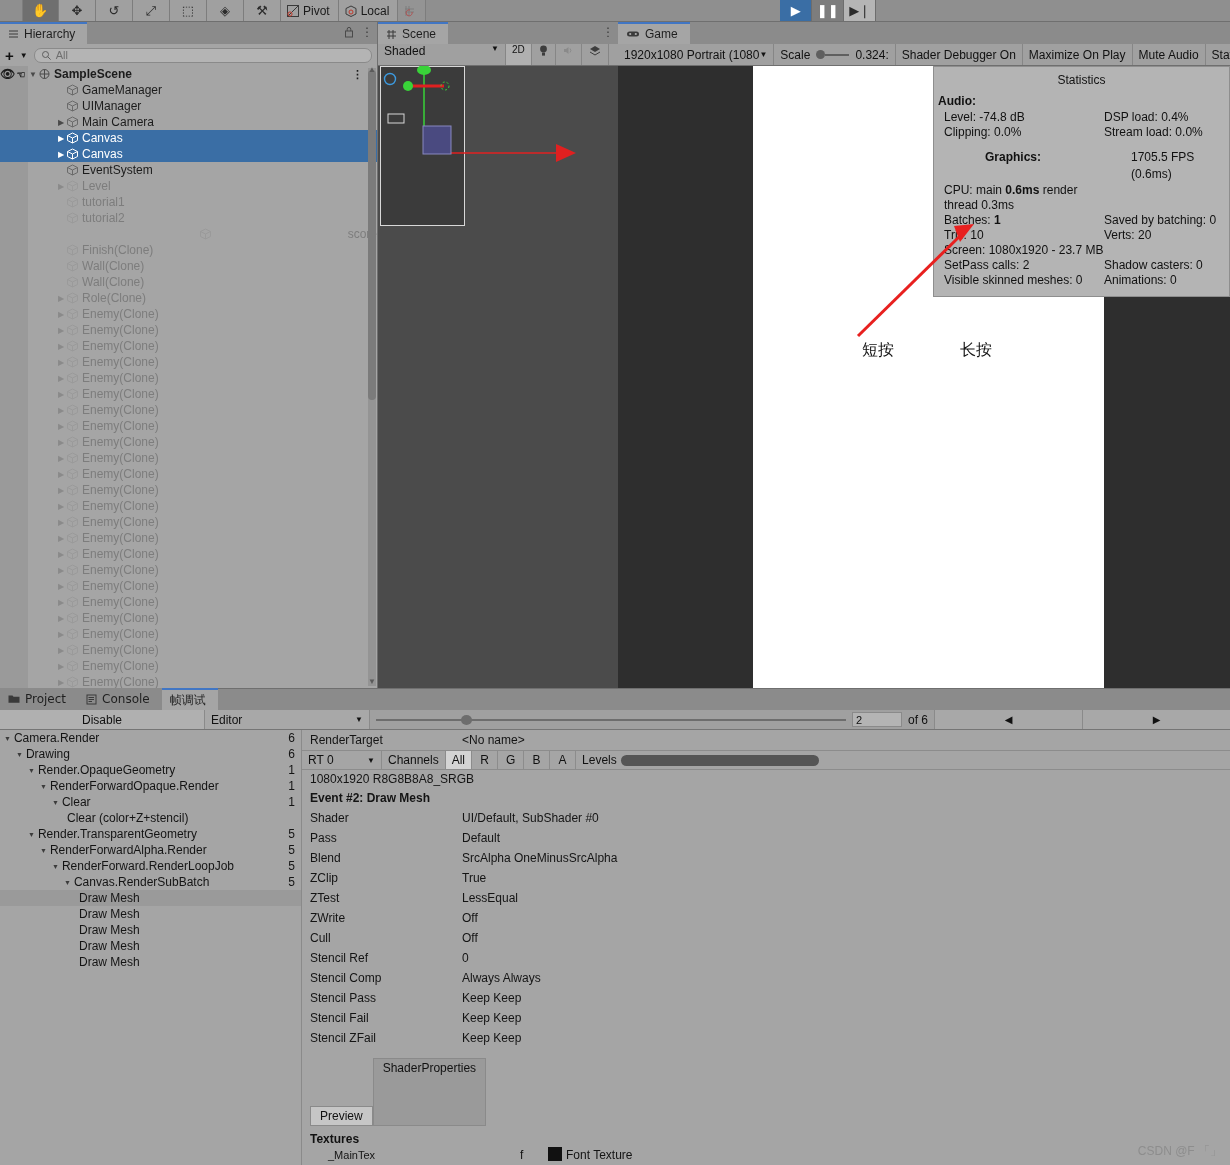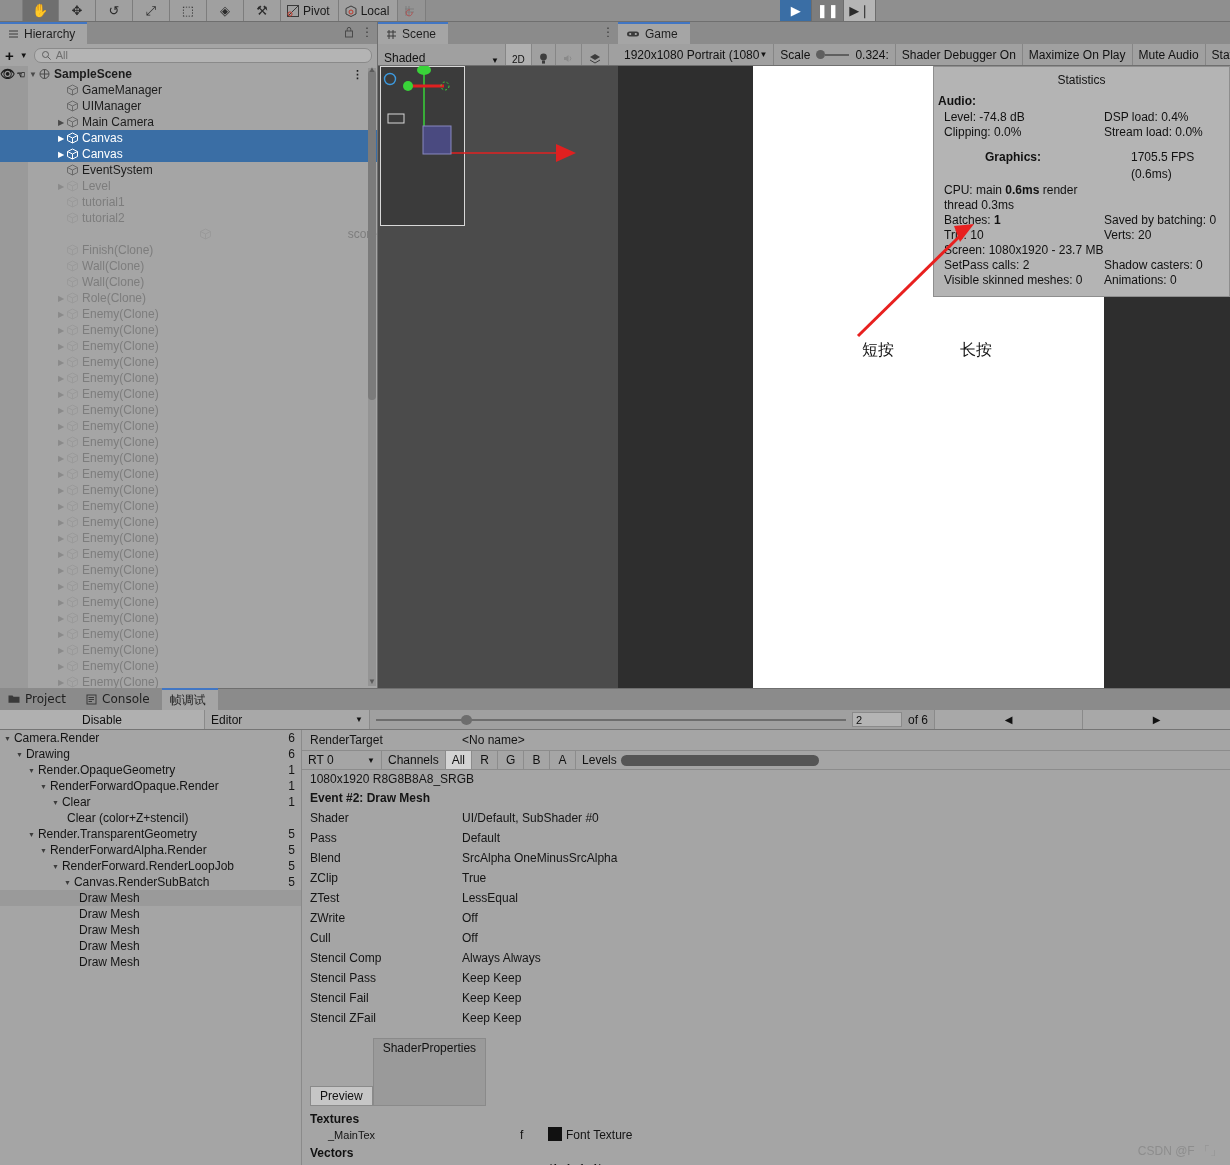--- a/index.html
+++ b/index.html
@@ -55,21 +55,21 @@
   .cubeicon{ width:13px; height:12px; margin-right:3px; flex:none; }
   .hier-gutter{ position:absolute; left:0; top:0; width:28px; height:100%; background:#9a9a9a; }
   .vscroll{ position:absolute; right:1px; top:2px; width:8px; height:618px; background:#949494; }
   .vthumb{ position:absolute; left:0; top:2px; width:8px; height:330px; background:#7b7b7b; border-radius:4px;}
   .scroll-arrow{ position:absolute; right:1px; font-size:8px; color:#5a5a5a; }
 
   
   #scene{ left:378px; top:22px; width:240px; height:666px; background:#3f3f3f; }
   .scene-tabs{ height:22px; background:#8b8b8b; display:flex; align-items:flex-end; position:relative;}
   .scene-bar{ height:22px; background:#a0a0a0; display:flex; align-items:stretch; border-bottom:1px solid #6f6f6f;}
-  .sb-item{ display:flex; align-items:flex-end; padding:0 6px; border-right:1px solid #868686; font-size:12px;gap:19px;}
+  .sb-item{ display:flex; align-items:flex-start; padding:0 6px; border-right:1px solid #868686; font-size:12px;gap:19px;}
   .sb-item.box{ background:#b0b0b0; }
   .scene-canvas{ position:relative; height:622px; background:#4b4b4b; }
 
   
   #game{ left:618px; top:22px; width:612px; height:666px; background:#2e2e2e; }
   .game-tabs{ height:22px; background:#8b8b8b; display:flex; align-items:flex-end; position:relative;}
   .game-bar{ height:22px; background:#a0a0a0; display:flex; align-items:stretch; border-bottom:1px solid #6f6f6f;}
   .gb{ display:flex; align-items:center; padding:0 6px; border-right:1px solid #868686;
        font-size:12px; white-space:nowrap; }
   .game-canvas{ position:relative; height:622px; background:#2e2e2e; overflow:hidden;}
@@ -880,20 +880,24 @@
           </div>
           <div class="det-row">
             <span class="k">ZWrite</span>
             <span>Off</span>
           </div>
           <div class="det-row">
             <span class="k">Cull</span>
             <span>Off</span>
           </div>
           <div class="det-row">
+            <span class="k">Stencil Ref</span>
+            <span>0</span>
+          </div>
+          <div class="det-row">
             <span class="k">Stencil Comp</span>
             <span>Always Always</span>
           </div>
           <div class="det-row">
             <span class="k">Stencil Pass</span>
             <span>Keep Keep</span>
           </div>
           <div class="det-row">
             <span class="k">Stencil Fail</span>
             <span>Keep Keep</span>

